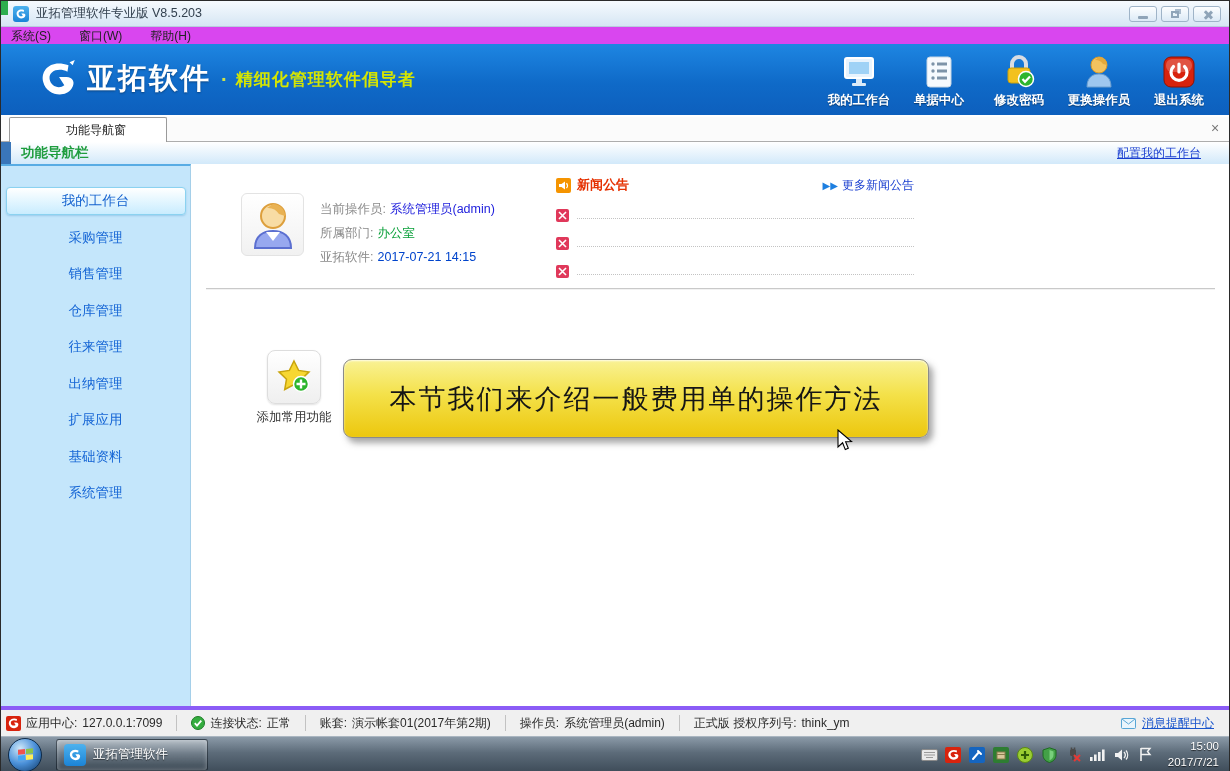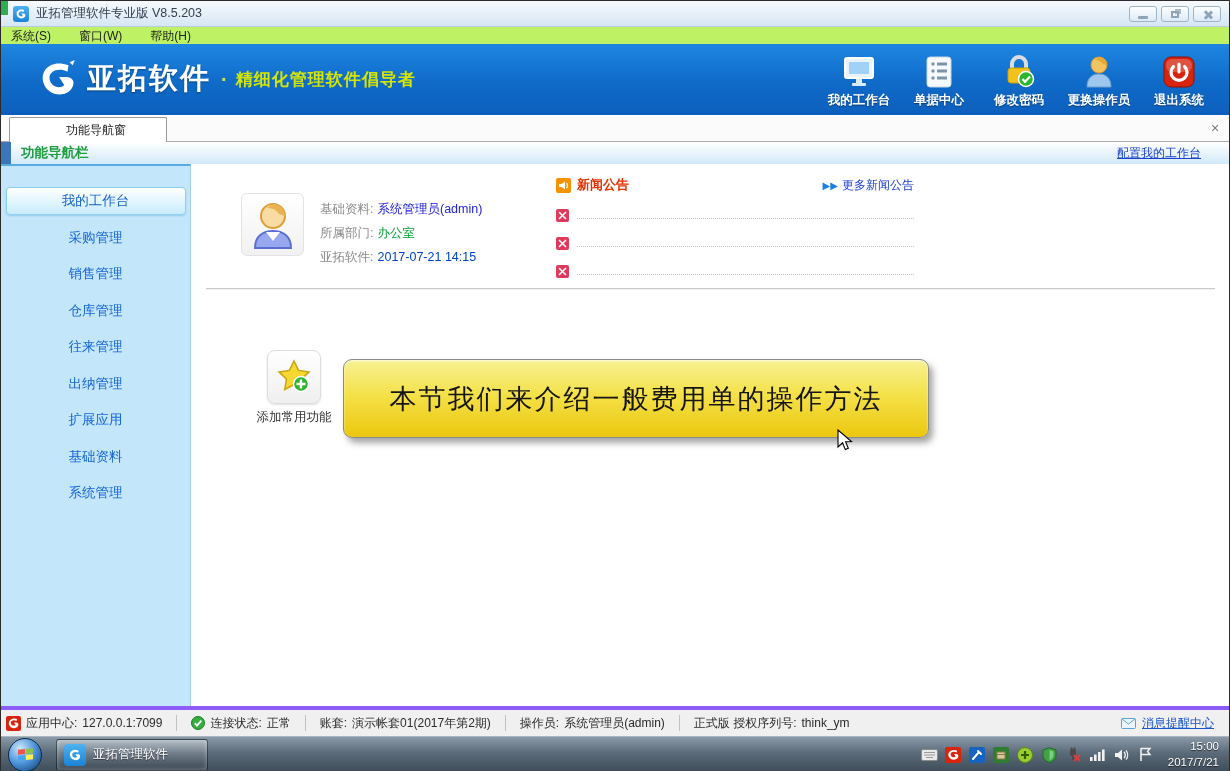--- a/index.html
+++ b/index.html
@@ -18,21 +18,21 @@
   .win-controls { position:absolute; right:8px; top:5px; display:flex; gap:4px; }
   .win-btn { width:28px; height:16px; border:1px solid #9fb4c8; border-radius:3px;
     background:linear-gradient(#fdfeff,#dceaf6); position:relative; }
   .win-btn .bar { position:absolute; left:8px; right:8px; top:9px; height:3px; background:#8fa4b8; border-radius:1px;}
   .win-btn .sq  { position:absolute; left:9px; top:4px; width:8px; height:7px; border:2px solid #8fa4b8; }
   .win-btn .sq2 { position:absolute; left:13px; top:2px; width:6px; height:5px; border:2px solid #a9bccd; }
   .win-btn .x1, .win-btn .x2 { position:absolute; left:13px; top:3px; width:2.5px; height:10px; background:#8fa4b8; }
   .win-btn .x1 { transform:rotate(45deg);} .win-btn .x2 { transform:rotate(-45deg);}
 
   
-  .menubar { position:absolute; left:0; top:26px; width:100%; height:19px; background:#bef264;
+  .menubar { position:absolute; left:0; top:26px; width:100%; height:19px; background:#d946ef;
     display:flex; align-items:center; gap:28px; padding-left:10px; border-bottom:1px solid #e2e2e2;}
   .menubar span { font-size:12px; color:#222; }
 
   
   .header { position:absolute; left:0; top:43px; width:100%; height:71px;
     background:linear-gradient(#1e86e2 0%, #0f6ac8 55%, #0d5fbd 100%); }
   .brand { position:absolute; left:36px; top:14px; display:flex; align-items:center; }
   .brand svg { width:42px; height:42px; }
   .brand .cn { font-size:29px; font-weight:bold; color:#fff; letter-spacing:2px; margin-left:8px;
     text-shadow:0 1px 2px rgba(0,0,0,.35); }
@@ -267,21 +267,21 @@
       <div class="avatar-box">
         <svg width="50" height="50" viewBox="0 0 50 50">
             <circle cx="25" cy="16" r="12" fill="#f8dca4" stroke="#dd9f3c" stroke-width="2"></circle>
             <path d="M25 4 a12 12 0 0 1 12 12 l-6 -2 a13 13 0 0 0 -12 -6 z" fill="#e9b253"></path>
             <path d="M7 48 c0 -12 8 -17 18 -17 c10 0 18 5 18 17 z" fill="#97a8ef" stroke="#5b6fd0" stroke-width="2"></path>
             <path d="M18 32 l7 9 l7 -9" fill="#fff"></path>
           </svg>
       </div>
       <div class="uinfo">
         <div class="row">
-            <span class="lab">基础资料:</span>
+            <span class="lab">当前操作员:</span>
             <span class="v-blue">系统管理员(admin)</span>
           </div>
         <div class="row">
             <span class="lab">所属部门:</span>
             <span class="v-green">办公室</span>
           </div>
         <div class="row">
             <span class="lab">亚拓软件:</span>
             <span class="v-time">2017-07-21 14:15</span>
           </div>

